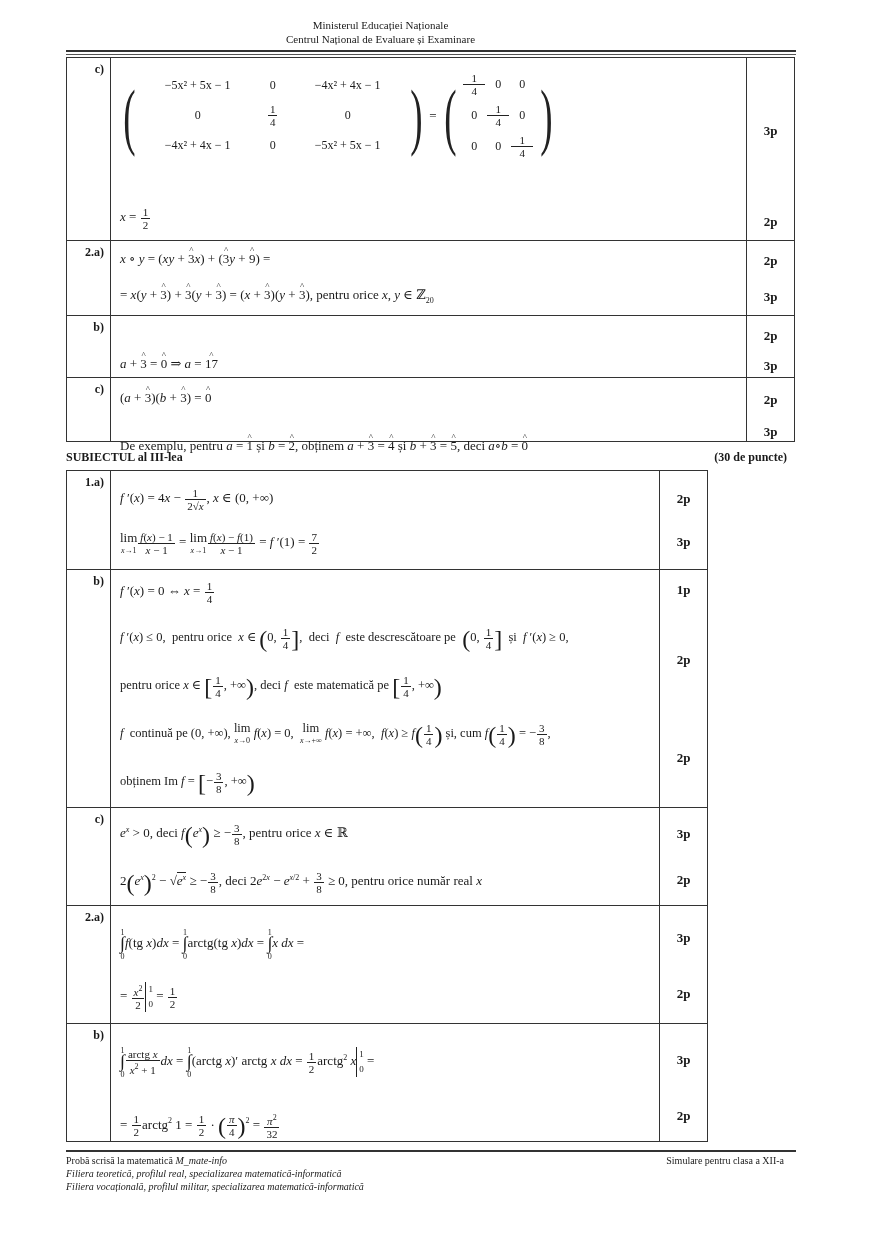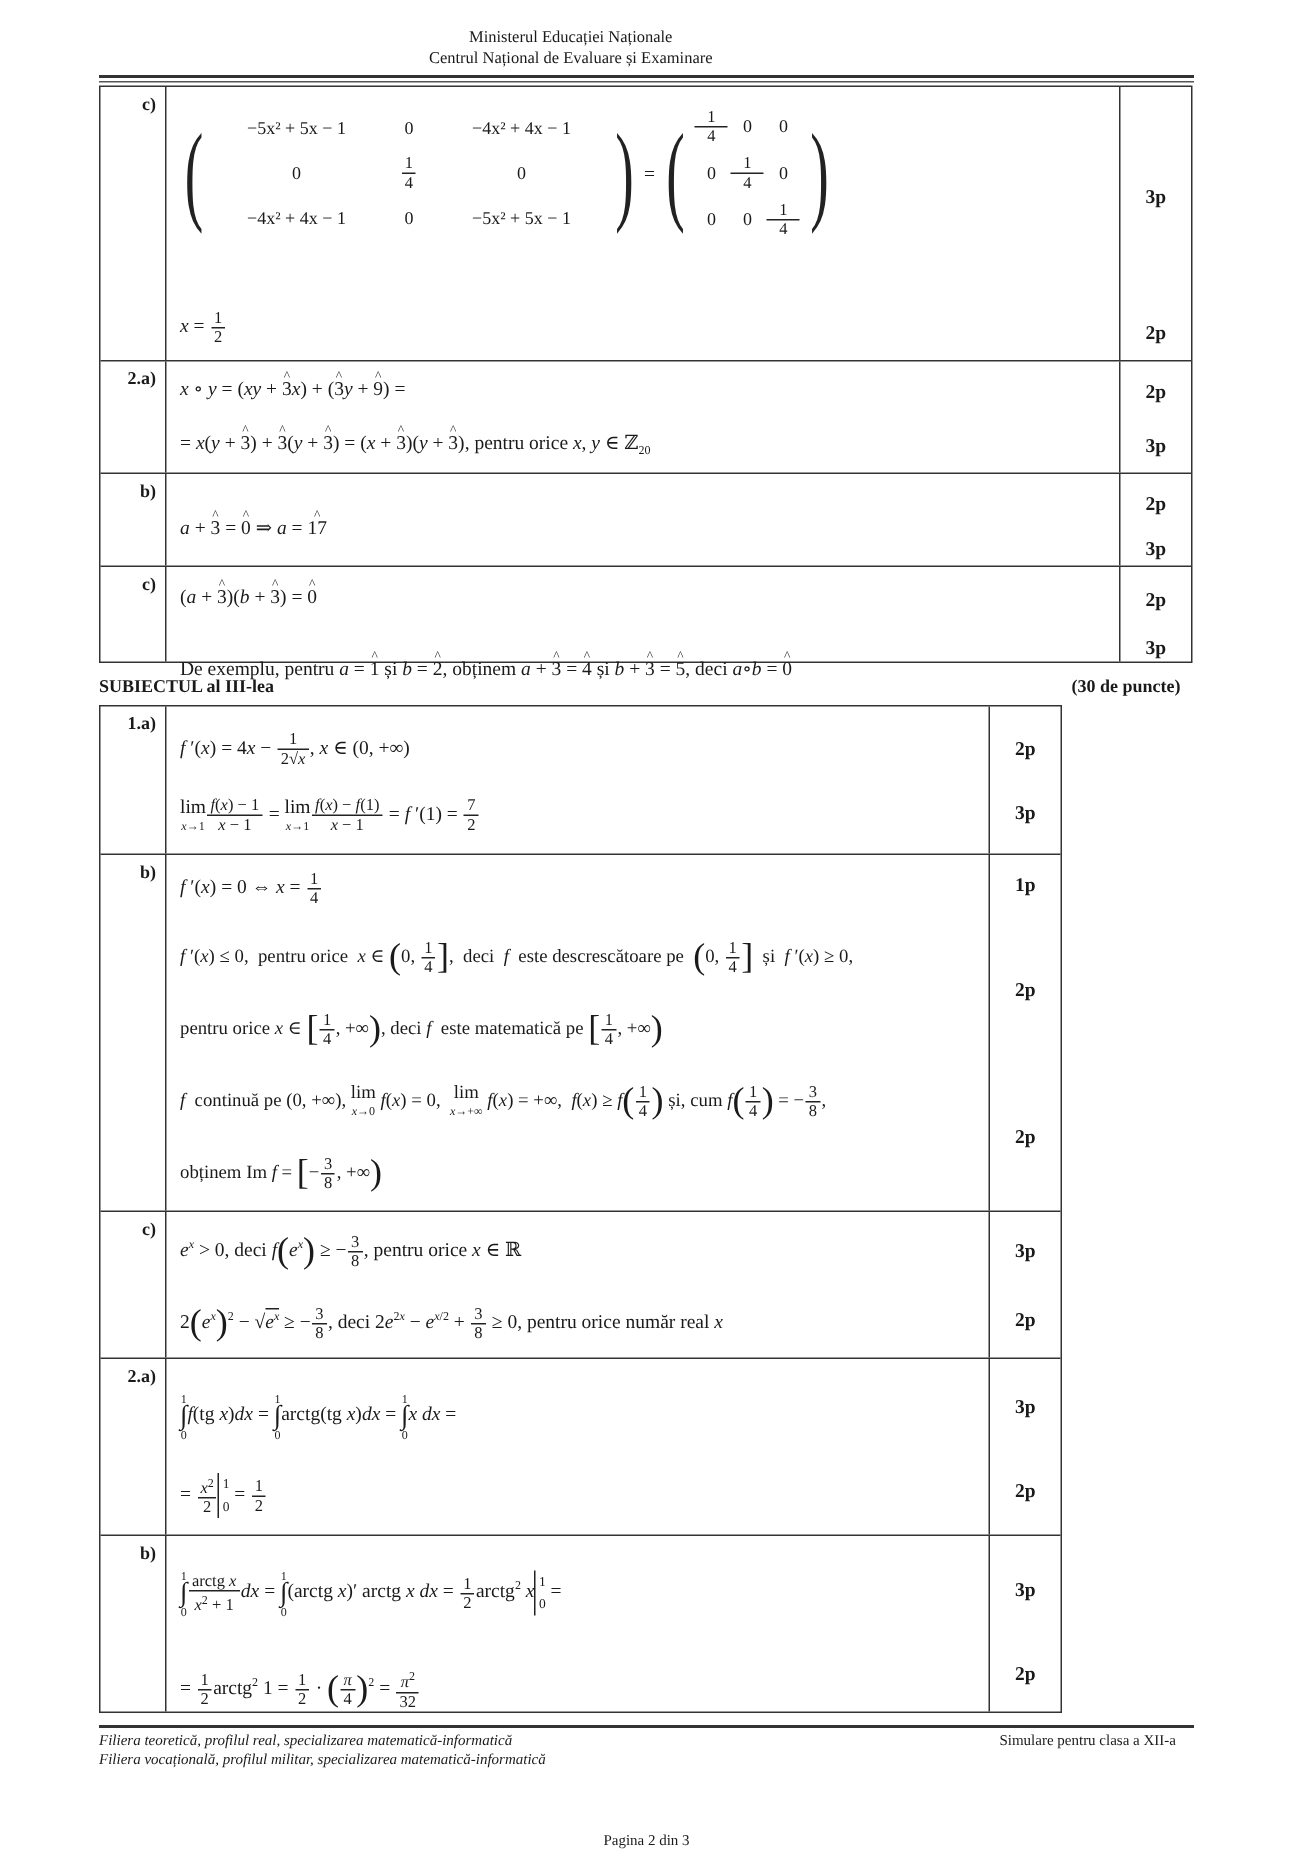--- a/index.html
+++ b/index.html
@@ -115,21 +115,21 @@
     </div>
     <div class="pts">
       <div class="pt" style="top:12px;">2p</div>
       <div class="pt" style="top:48px;">3p</div>
     </div>
   </div>
 
   <div class="row" style="height:62px;">
     <div class="lab">b)</div>
     <div class="body">
-      <div class="line" style="top:28px;">
+      <div class="line" style="top:40px;">
         <i>a</i> + <span class="hat">3</span> = <span class="hat">0</span> ⇒ <i>a</i> = <span class="hat">17</span>
       </div>
     </div>
     <div class="pts">
       <div class="pt" style="top:12px;">2p</div>
       <div class="pt" style="top:42px;">3p</div>
     </div>
   </div>
 
   <div class="row" style="height:64px;">
@@ -242,17 +242,17 @@
     </div>
     <div class="pts">
       <div class="pt" style="top:28px;">3p</div>
       <div class="pt" style="top:84px;">2p</div>
     </div>
   </div>
 </div>
 
 <div class="footer-rule"></div>
 <div class="footer">
+  <div><span>Probă scrisă la matematică </span><i>M_mate-info</i></div>
   <div style="font-style:italic;">Filiera teoretică, profilul real, specializarea matematică-informatică</div>
   <div style="font-style:italic;">Filiera vocațională, profilul militar, specializarea matematică-informatică</div>
   <div class="right">Simulare pentru clasa a XII-a</div>
-  <div class="page" style="position:absolute; top:67px; left:0; width:730px; text-align:center;">Pagina 2 din 3</div>
 </div>
 
 </body></html>

